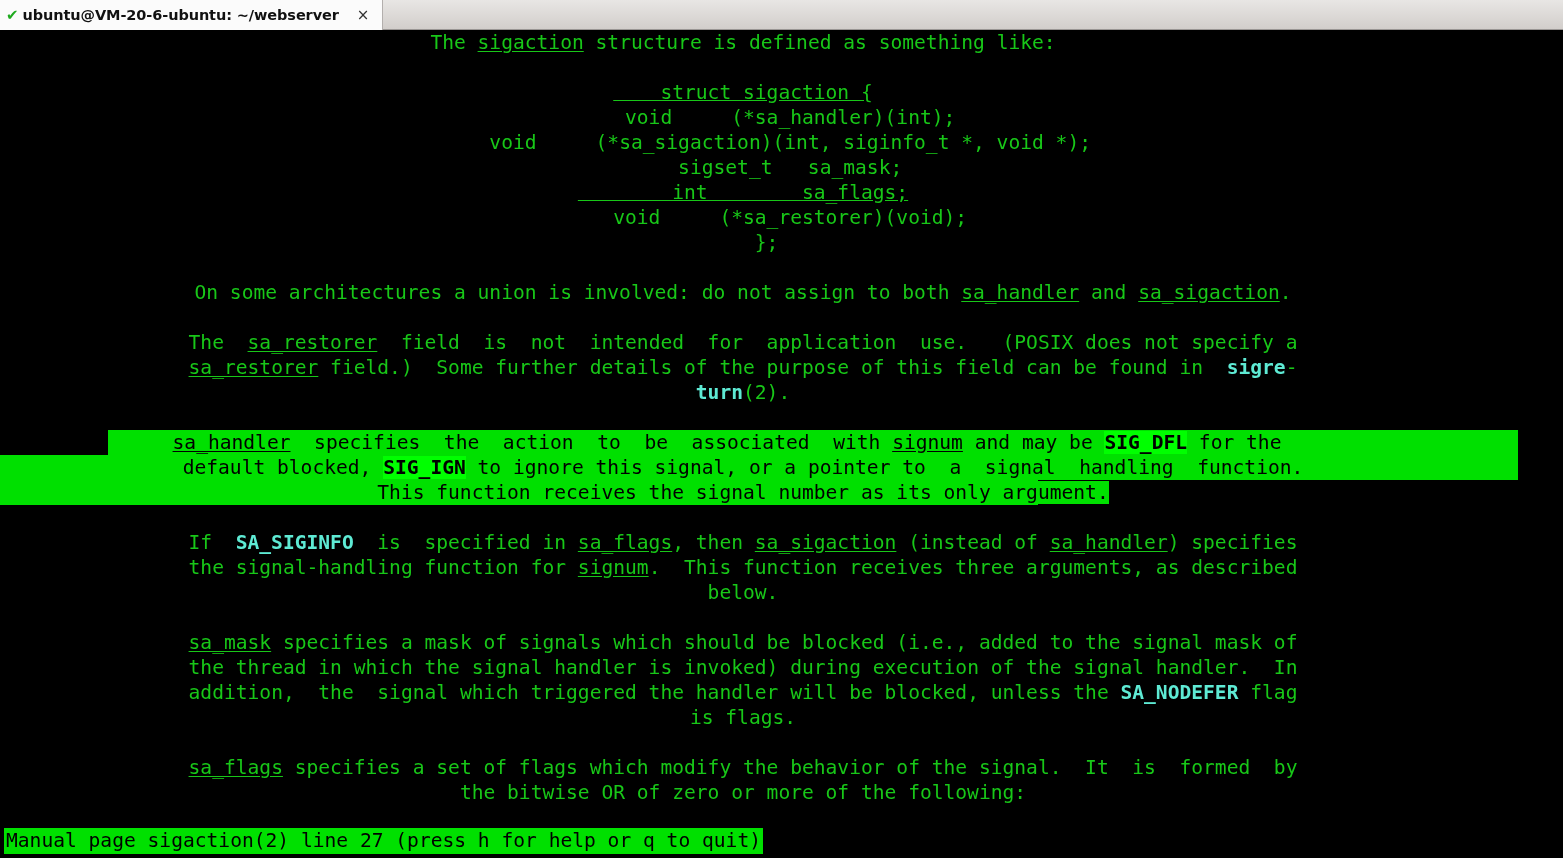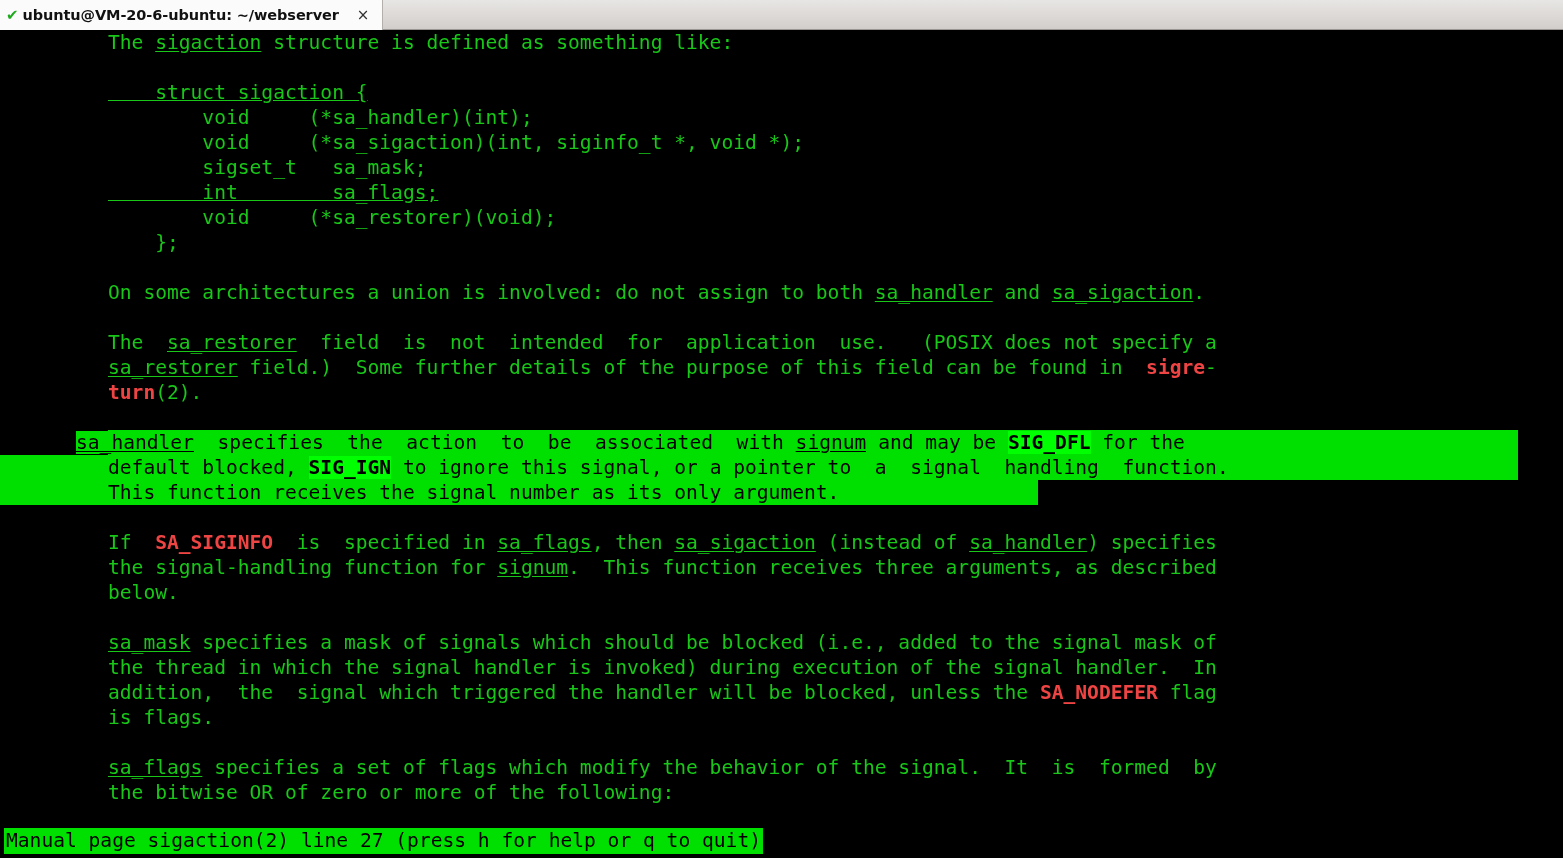--- a/index.html
+++ b/index.html
@@ -67,32 +67,33 @@
     height: 828px;
     background: #000000;
     overflow: hidden;
   }
   #screen {
     position: absolute;
     left: 0;
     top: 0;
     width: 1378px;
     height: 828px;
+    text-align: center;
   }
   .row {
     position: relative;
     height: 25px;
     line-height: 25px;
     white-space: pre;
     font-family: "DejaVu Sans Mono", monospace;
     font-size: 19.6px;
     color: #18c718;
     letter-spacing: 0px;
   }
-  .b   { font-weight: bold; color: #ef4444; }
+  .b   { font-weight: bold; color: #5eead4; }
   .u   { text-decoration: underline; text-underline-offset: 2px; }
   
   .sel { background: #00e000; color: #000000; }
   .sel.b { color: #000000; background: #00ff00; }
   .selbar {
     position: absolute;
     top: 0;
     height: 25px;
     background: #00e000;
     z-index: 0;

